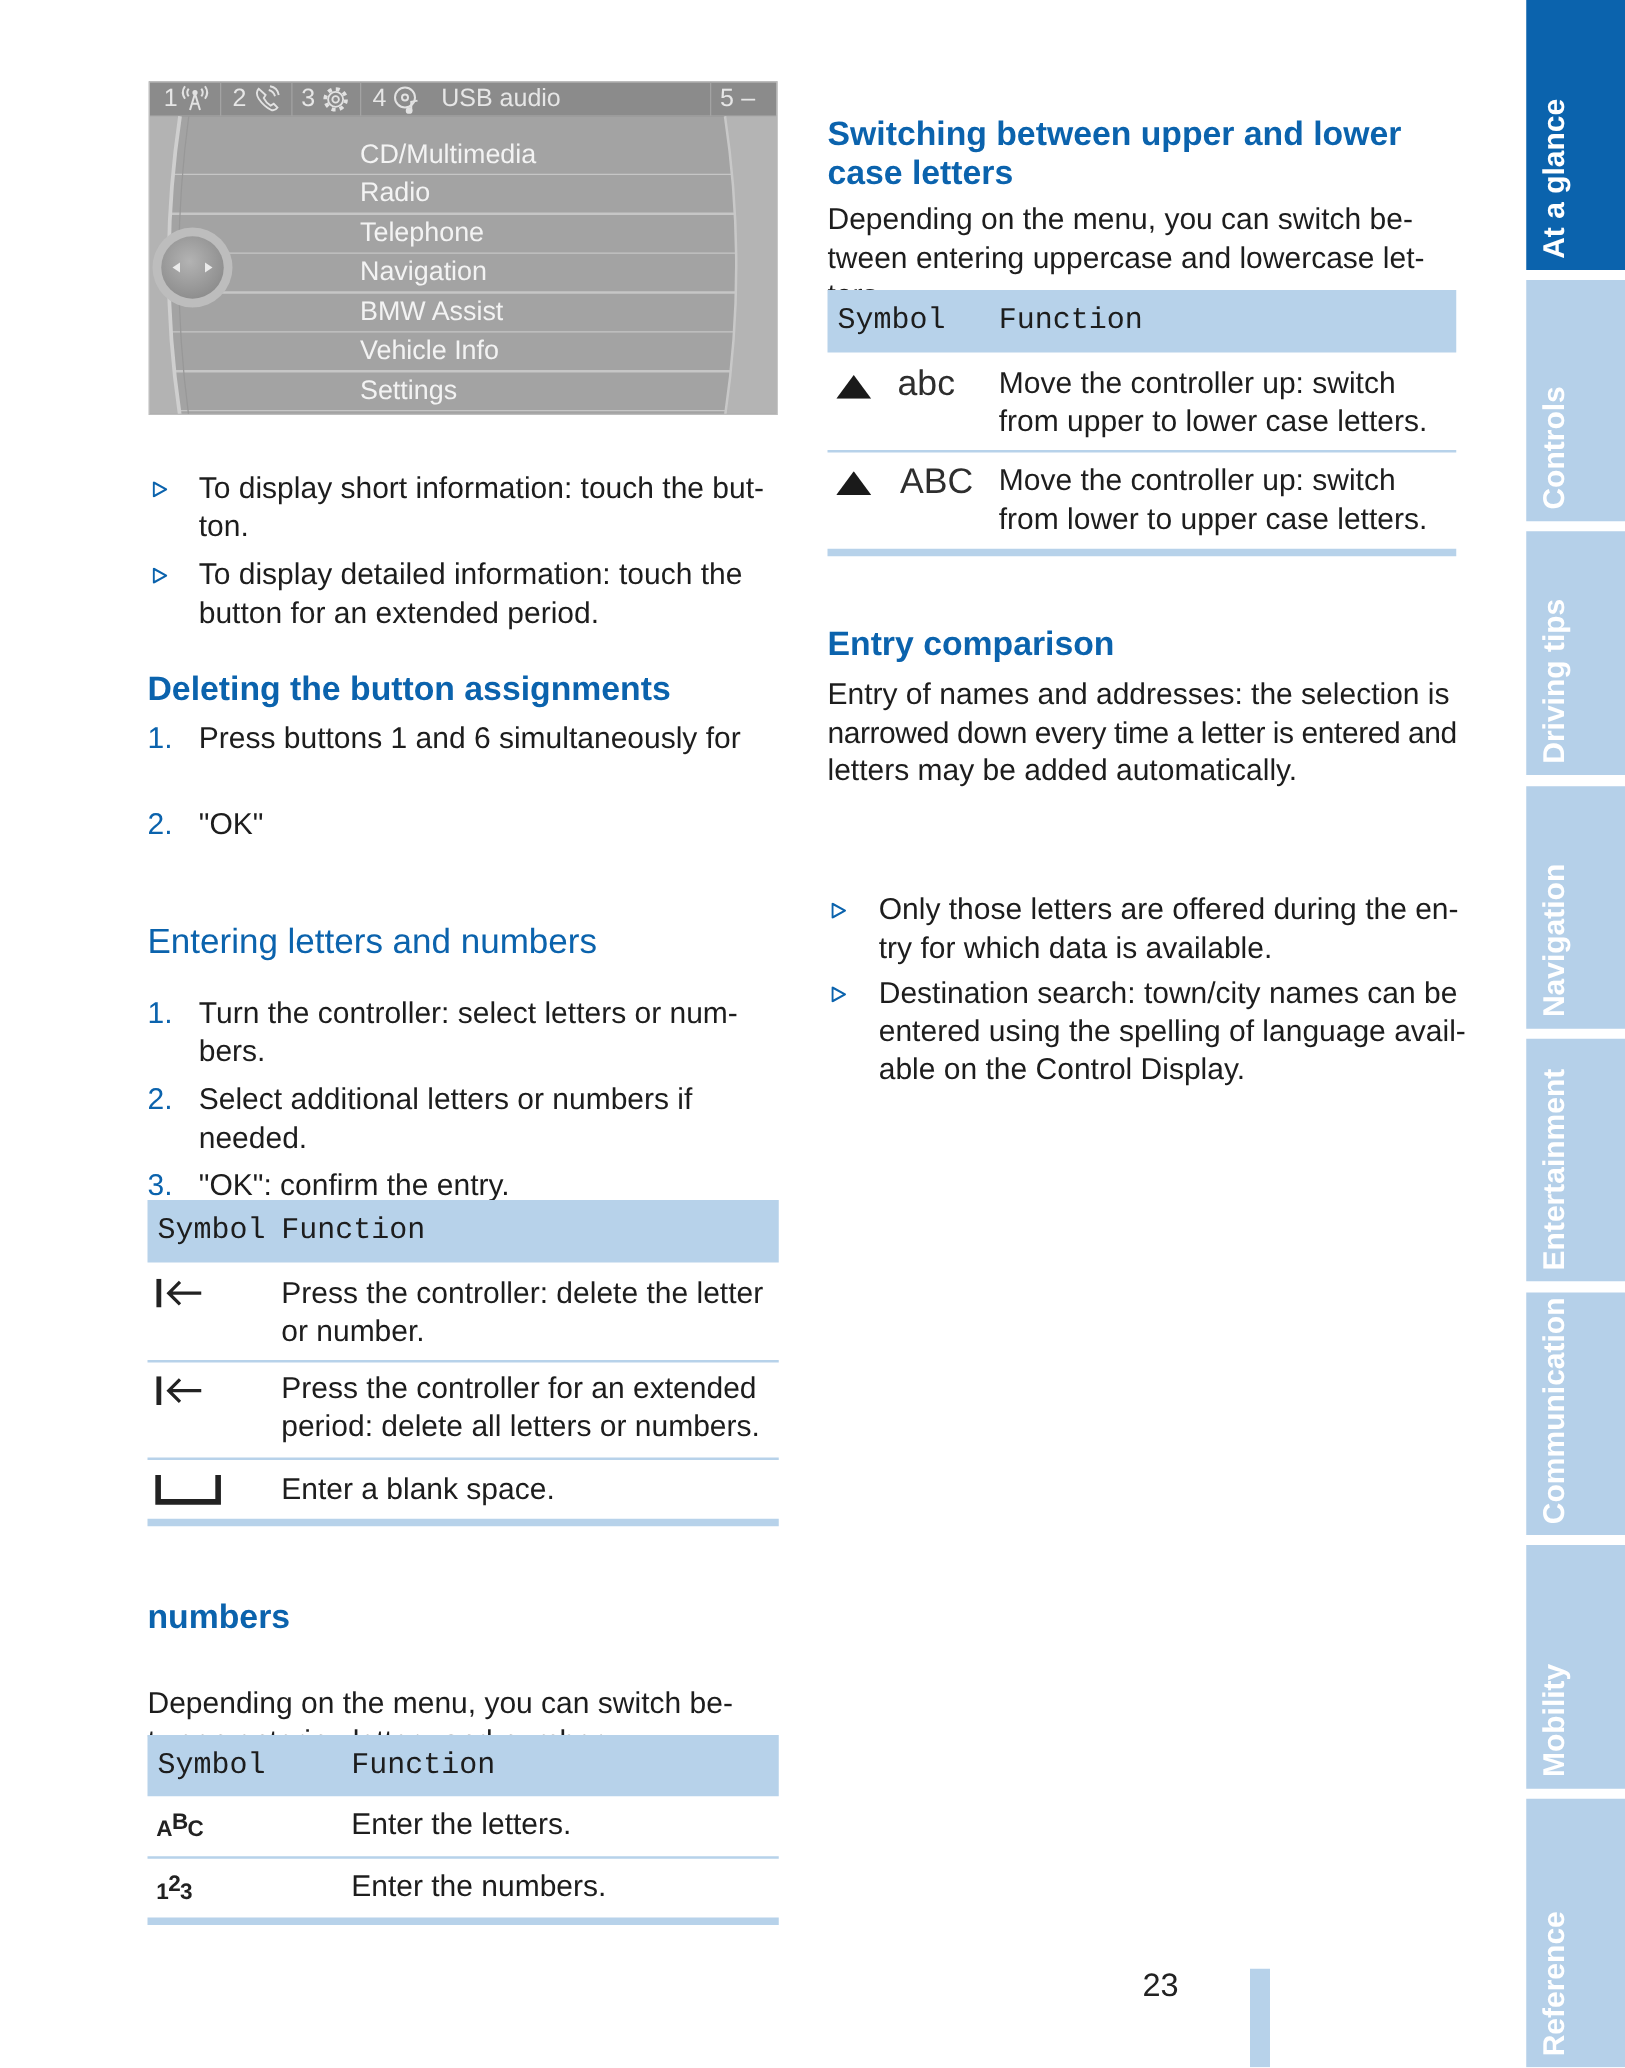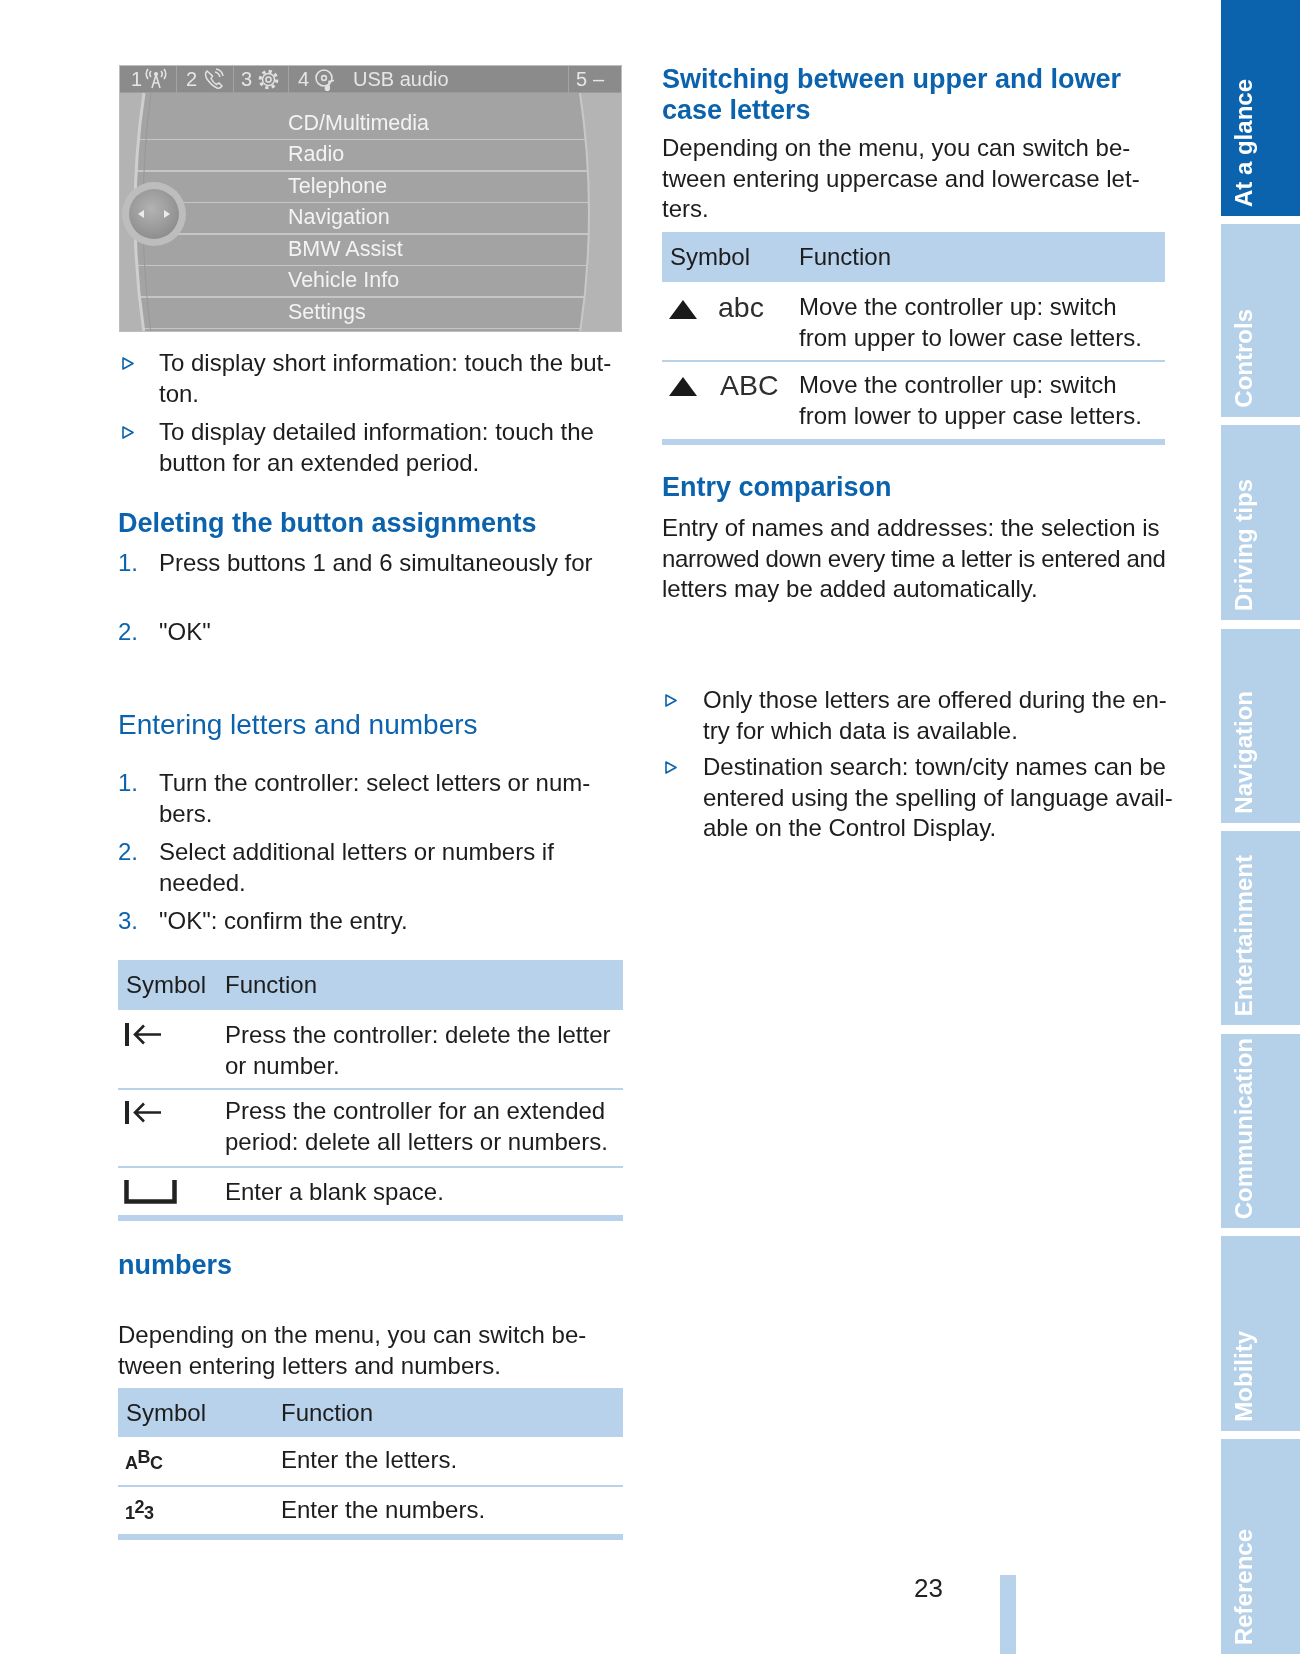--- a/index.html
+++ b/index.html
@@ -8,36 +8,36 @@
     --rule: #b7d2ea;
     --tab-active: #0b63ad;
     --tab-inactive: #b5d0e9;
     --body-text: #1d1d1d;
   }
   html, body { margin: 0; padding: 0; background: #ffffff; }
   #page {
     position: relative; width: 1300px; height: 1654px; overflow: hidden;
     background: #ffffff; font-family: "Liberation Sans", sans-serif; color: var(--body-text);
   }
-  .blk { position: absolute; }
+  .blk { position: absolute; margin-top: 28px; }
   .ln { display: block; white-space: nowrap; height: 30.5px; line-height: 30.5px; font-size: 24px; }
   .tight { letter-spacing: -0.35px; }
   .h2 { font-weight: bold; font-size: 27px; line-height: 31px; color: var(--accent); white-space: nowrap; }
   .h2 .hl { display: block; }
   .h1 { font-weight: normal; font-size: 28px; line-height: 42px; color: var(--accent); white-space: nowrap; }
   .item { position: absolute; left: 0; width: 100%; }
   .mark { position: absolute; top: 9px; line-height: 0; }
   .mark polygon { fill: none; stroke: var(--accent); stroke-width: 1.6; stroke-linejoin: round; }
   .num { position: absolute; left: 0; top: 0; font-size: 24px; line-height: 30.5px; color: var(--accent); }
   .body { position: absolute; left: 41px; right: 0; top: 0; }
 
   
   .tbl { position: absolute; }
   .thead { position: absolute; left: 0; right: 0; top: 0; background: var(--table-header-bg); }
-  .th { position: absolute; top: 0; font-size: 24px; white-space: nowrap; }
+  .th { position: absolute; top: 0; font-size: 24px; white-space: nowrap; font-family: Liberation Mono, monospace; }
   .cell { position: absolute; }
   .sep { position: absolute; left: 0; right: 0; height: 1.5px; background: var(--rule); }
   .bar { position: absolute; left: 0; right: 0; height: 6px; background: var(--rule); }
   .icon { position: absolute; line-height: 0; }
   .supicon { position: absolute; font-weight: bold; font-size: 18px; line-height: 30.5px; white-space: nowrap; color: #222; letter-spacing: -0.5px; }
   .supicon .up { position: relative; top: -6px; }
   .caseicon { position: absolute; font-size: 28.5px; line-height: 30.5px; color: #2e2e2e; white-space: nowrap; }
 
   
   .screen { position: absolute; width: 503px; height: 267px; background: #a3a3a3; border: 1px solid #bdbdbd; box-sizing: border-box; overflow: hidden; }

